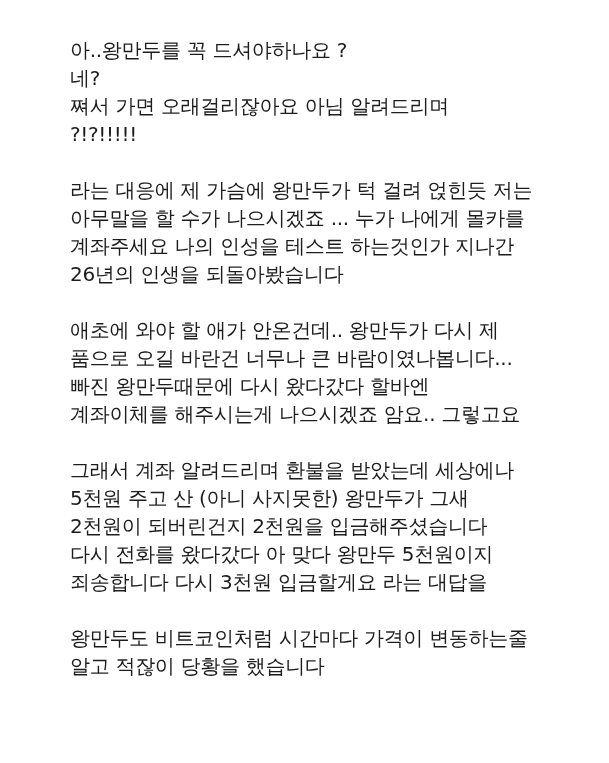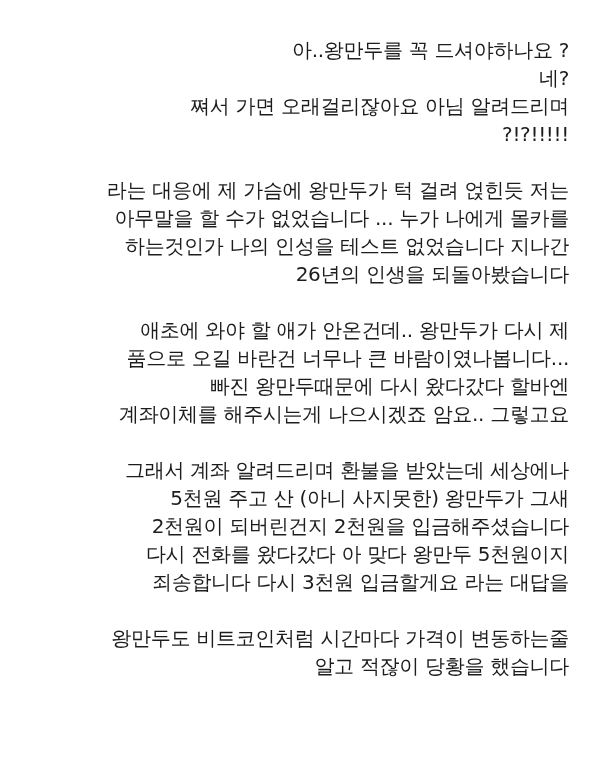--- a/index.html
+++ b/index.html
@@ -8,21 +8,20 @@
     background: #ffffff;
   }
   .page {
     position: relative;
     width: 609px;
     height: 763px;
     background: #ffffff;
     overflow: hidden;
     box-sizing: border-box;
     padding: 36px 40px 0 70px;
-    text-align: right;
   }
   .post-body {
     font-family: "DejaVu Sans", "Liberation Sans", sans-serif;
     font-size: 20px;
     line-height: 28px;
     font-weight: 400;
     color: #1c1c1c;
     letter-spacing: -0.3px;
   }
   .paragraph {
@@ -39,22 +38,22 @@
 <div class="page" style="background: rgb(255, 255, 255);">
   <div class="post-body" style="color: rgb(28, 28, 28);">
       <div class="paragraph">
         <div class="line">아..왕만두를 꼭 드셔야하나요 ?</div>
         <div class="line">네?</div>
         <div class="line">쪄서 가면 오래걸리잖아요 아님 알려드리며</div>
         <div class="line">?!?!!!!!</div>
       </div>
       <div class="paragraph">
         <div class="line">라는 대응에 제 가슴에 왕만두가 턱 걸려 얹힌듯 저는</div>
-        <div class="line">아무말을 할 수가 없었습니다 ... 누가 나에게 몰카를</div>
-        <div class="line">하는것인가 나의 인성을 테스트 없었습니다 지나간</div>
+        <div class="line">아무말을 할 수가 나으시겠죠 ... 누가 나에게 몰카를</div>
+        <div class="line">계좌주세요 나의 인성을 테스트 하는것인가 지나간</div>
         <div class="line">26년의 인생을 되돌아봤습니다</div>
       </div>
       <div class="paragraph">
         <div class="line">애초에 와야 할 애가 안온건데.. 왕만두가 다시 제</div>
         <div class="line">품으로 오길 바란건 너무나 큰 바람이였나봅니다...</div>
         <div class="line">빠진 왕만두때문에 다시 왔다갔다 할바엔</div>
         <div class="line">계좌이체를 해주시는게 나으시겠죠 암요.. 그렇고요</div>
       </div>
       <div class="paragraph">
         <div class="line">그래서 계좌 알려드리며 환불을 받았는데 세상에나</div>

